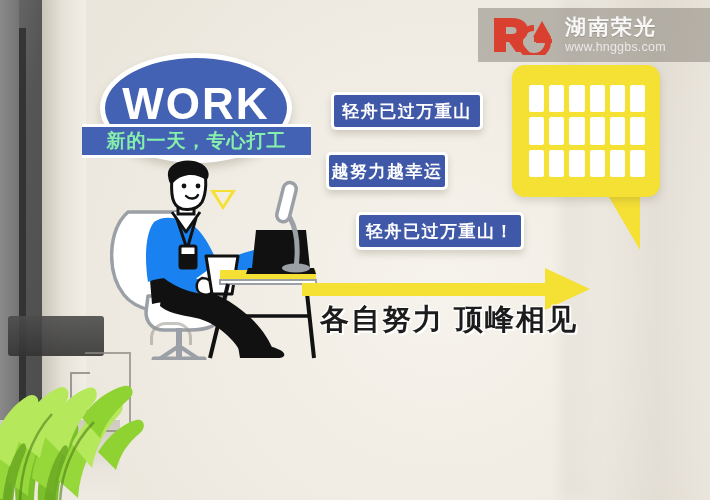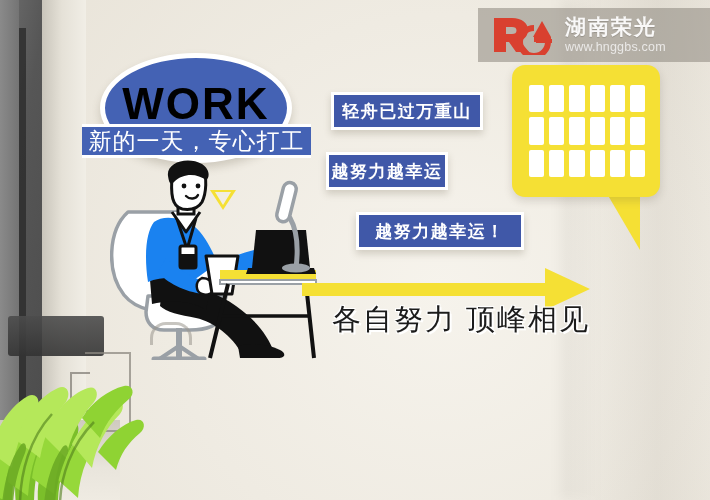--- a/index.html
+++ b/index.html
@@ -58,45 +58,45 @@
   .work-oval{
     position:absolute;left:100px;top:53px;width:192px;height:110px;
     border-radius:50%;
     background:#4462b4;
     border:5px solid #ffffff;
     box-shadow:0 5px 9px rgba(90,80,60,.22);
     display:flex;align-items:flex-start;justify-content:center;
     box-sizing:border-box;
   }
   .work-word{
-    font-size:44px;font-weight:bold;color:#000000;letter-spacing:2px;
+    font-size:44px;font-weight:bold;color:#ffffff;letter-spacing:2px;
     margin-top:21px;font-family:"Liberation Sans",sans-serif;
   }
   .work-banner{
     position:absolute;left:82px;top:124px;width:229px;height:34px;
     background:#4462b4;
     border-top:3px solid #ffffff;border-bottom:3px solid #ffffff;
     box-sizing:border-box;
     clip-path:polygon(0 0,229px 0,229px 34px,0 34px);
     display:flex;align-items:center;justify-content:center;
     box-shadow:0 4px 7px rgba(90,80,60,.20);
   }
   .work-banner-inner{
-    font-size:23px;font-weight:normal;color:#ffffff;letter-spacing:1px;
+    font-size:19px;font-weight:bold;color:#86efac;letter-spacing:1px;
     white-space:nowrap;
   }
   .banner-notch{
     position:absolute;top:124px;width:0;height:0;
   }
   .notch-l{left:82px;border-top:17px solid #dcd8ce;border-bottom:17px solid #dcd8ce;border-left:13px solid transparent;}
   .notch-r{left:298px;border-top:17px solid #dcd8ce;border-bottom:17px solid #dcd8ce;border-right:13px solid transparent;}
   
   .pill{
     position:absolute;background:#4058a8;border:3px solid #ffffff;
-    border-radius:0;box-sizing:border-box;
+    border-radius:5px;box-sizing:border-box;
     display:flex;align-items:center;justify-content:center;
     box-shadow:0 4px 7px rgba(90,80,60,.22);
     color:#ffffff;font-weight:bold;letter-spacing:1.5px;white-space:nowrap;
   }
   .pill-1{left:331px;top:92px;width:152px;height:38px;font-size:17px;}
   .pill-2{left:326px;top:152px;width:122px;height:38px;font-size:17px;}
   .pill-3{left:356px;top:212px;width:168px;height:38px;font-size:17px;}
   
   .bubble{
     position:absolute;left:512px;top:65px;width:148px;height:132px;
@@ -120,25 +120,24 @@
   .arrow-bar{
     position:absolute;left:302px;top:283px;width:250px;height:13px;
     background:#f5e034;
   }
   .arrow-head{
     position:absolute;left:545px;top:268px;width:0;height:0;
     border-top:21px solid transparent;border-bottom:21px solid transparent;
     border-left:45px solid #f5e034;
   }
   .bottom-slogan{
-    position:absolute;left:312px;top:300px;width:300px;height:42px;
-    font-size:29px;font-weight:normal;color:#1c1c1c;letter-spacing:2px;
+    position:absolute;left:320px;top:300px;width:300px;height:42px;
+    font-size:29px;font-weight:bold;color:#1c1c1c;letter-spacing:2px;
     white-space:nowrap;
     text-shadow:2px 2px 0 #ffffff, -1px -1px 0 #ffffff, 1px -1px 0 #ffffff, -1px 1px 0 #ffffff;
-    padding-left:20px;
   }
   
   .tri-accent{
     position:absolute;left:210px;top:190px;width:0;height:0;
     border-left:13px solid transparent;border-right:13px solid transparent;
     border-top:20px solid #f5e034;
   }
   .tri-accent-in{
     position:absolute;left:215px;top:192px;width:0;height:0;
     border-left:8px solid transparent;border-right:8px solid transparent;
@@ -197,21 +196,21 @@
     <span class="work-word">WORK</span>
   </div>
   <div class="banner-notch notch-l"></div>
   <div class="banner-notch notch-r"></div>
   <div class="work-banner">
     <span class="work-banner-inner">新的一天，专心打工</span>
   </div>
 
   <div class="pill pill-1">轻舟已过万重山</div>
   <div class="pill pill-2">越努力越幸运</div>
-  <div class="pill pill-3">越努力越幸运！</div>
+  <div class="pill pill-3">轻舟已过万重山！</div>
 
   <div class="bubble-tail"></div>
   <div class="bubble">
     <div class="bubble-grid">
       <div class="bubble-cell"></div>
       <div class="bubble-cell"></div>
       <div class="bubble-cell"></div>
       <div class="bubble-cell"></div>
       <div class="bubble-cell"></div>
       <div class="bubble-cell"></div>

